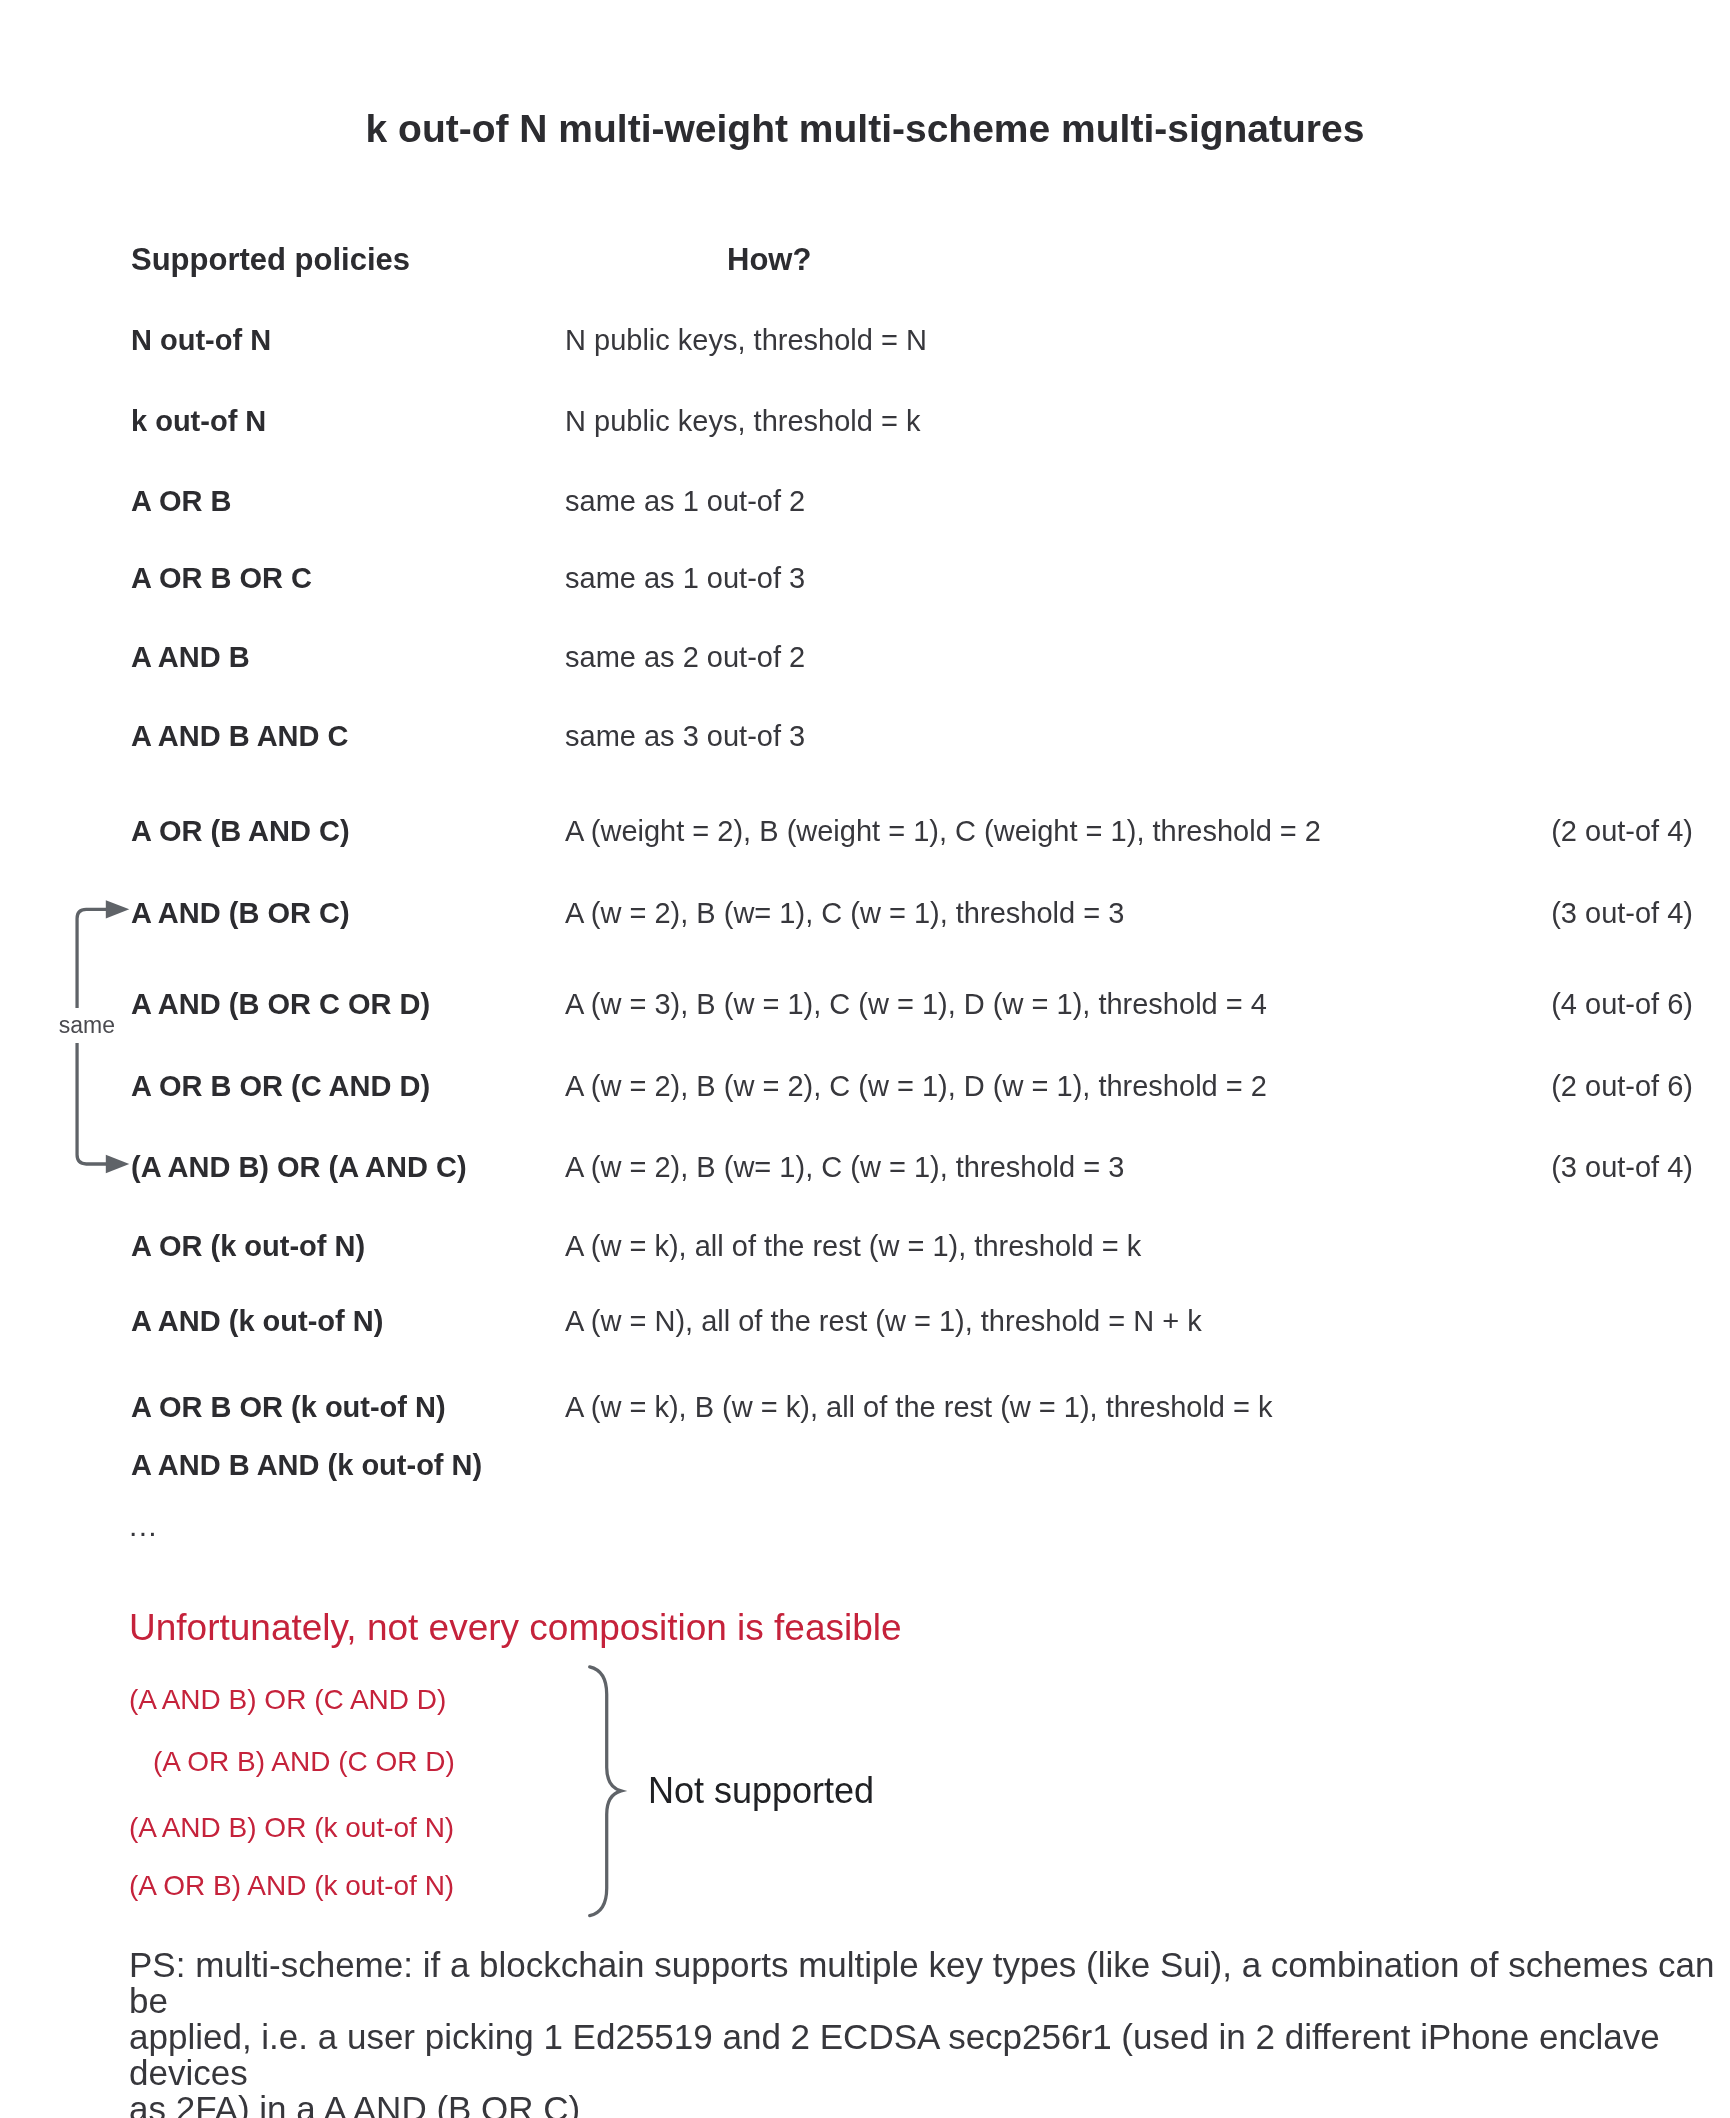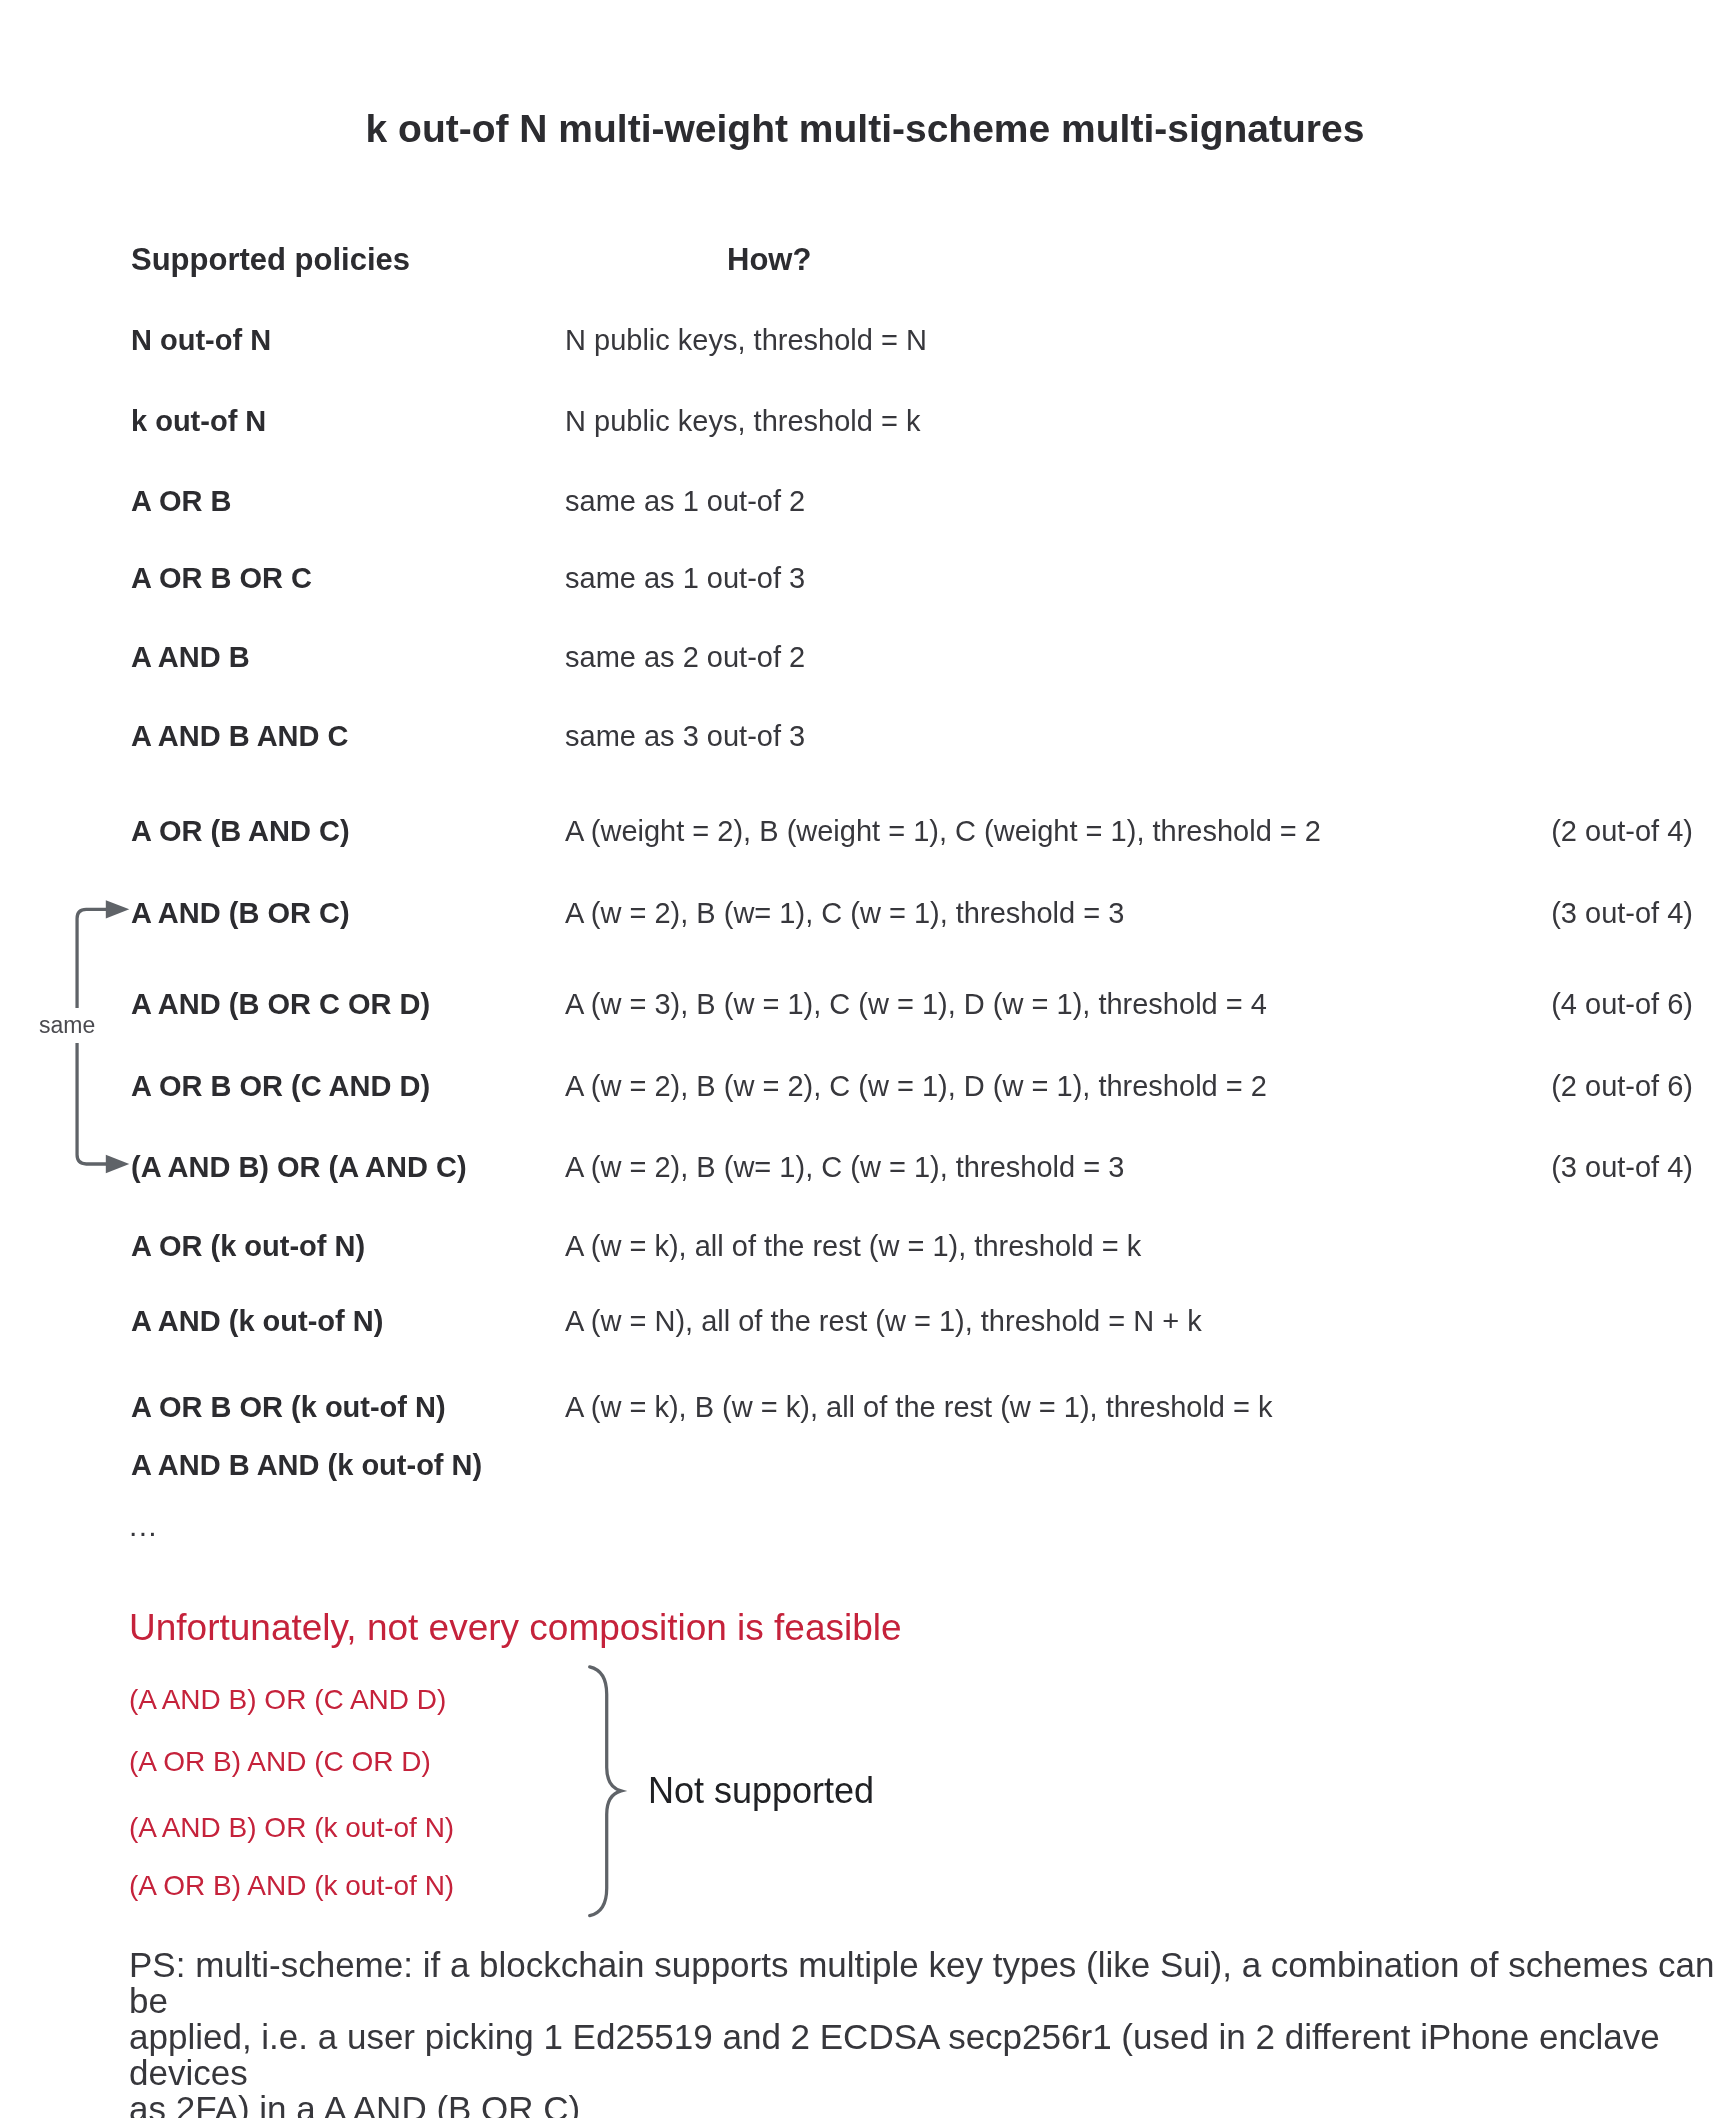--- a/index.html
+++ b/index.html
@@ -23,21 +23,21 @@
   #hdr-policies{left:131px}
   #hdr-how{left:727px}
   .trow{position:absolute;left:0;width:100%;height:38px;font-size:29px}
   .trow .policy{position:absolute;left:131px;font-weight:bold;color:var(--heading);white-space:nowrap}
   .trow .how{position:absolute;left:565px;white-space:nowrap}
   .trow .paren{position:absolute;right:37px;white-space:nowrap}
   .overlay{position:absolute;left:0;top:0;pointer-events:none}
   .overlay .stroke{fill:none;stroke:var(--gray);stroke-width:5px;stroke-linecap:round}
   .overlay .fillhead{fill:var(--gray)}
   .same-label{
-    position:absolute;left:39px;top:1008px;width:76px;text-align:left;
+    position:absolute;left:39px;top:1008px;width:76px;text-align:right;
     font-size:23px;color:#4a4a4f;background:#fff;padding:3.9px 0;
   }
   .ellipsis{position:absolute;left:129px;top:1509px;font-size:30px;letter-spacing:1.3px}
   .red-heading{position:absolute;left:129px;top:1607px;font-size:37px;color:var(--red);white-space:nowrap}
   .red-item{position:absolute;left:129px;font-size:28px;color:var(--red);white-space:nowrap}
   .not-supported{position:absolute;left:648px;top:1770px;font-size:36px;color:var(--black);white-space:nowrap}
   .ps-note{position:absolute;left:129px;top:1947px;font-size:35px;line-height:36px;color:var(--text)}
 </style>
 </head>
 <body>
@@ -122,21 +122,21 @@
   </div>
 
 <div class="same-label">same</div>
 
 <div class="ellipsis">...</div>
 
 <div class="red-heading">Unfortunately, not every composition is feasible</div>
 
 <div>
     <div class="red-item" style="top: 1684px;">(A AND B) OR (C AND D)</div>
-    <div class="red-item" style="top: 1746px;">(A OR B) AND (C OR D)</div>
+    <div class="red-item" style="top: 1746px; margin-left: 24px;">(A OR B) AND (C OR D)</div>
     <div class="red-item" style="top: 1812px;">(A AND B) OR (k out-of N)</div>
     <div class="red-item" style="top: 1870px;">(A OR B) AND (k out-of N)</div>
   </div>
 
 <div class="not-supported">Not supported</div>
 
 <div class="ps-note">
   <div>PS: multi-scheme: if a blockchain supports multiple key types (like Sui), a combination of schemes can be</div>
   <div>applied, i.e. a user picking 1 Ed25519 and 2 ECDSA secp256r1 (used in 2 different iPhone enclave devices</div>
   <div>as 2FA) in a A AND (B OR C)</div>

